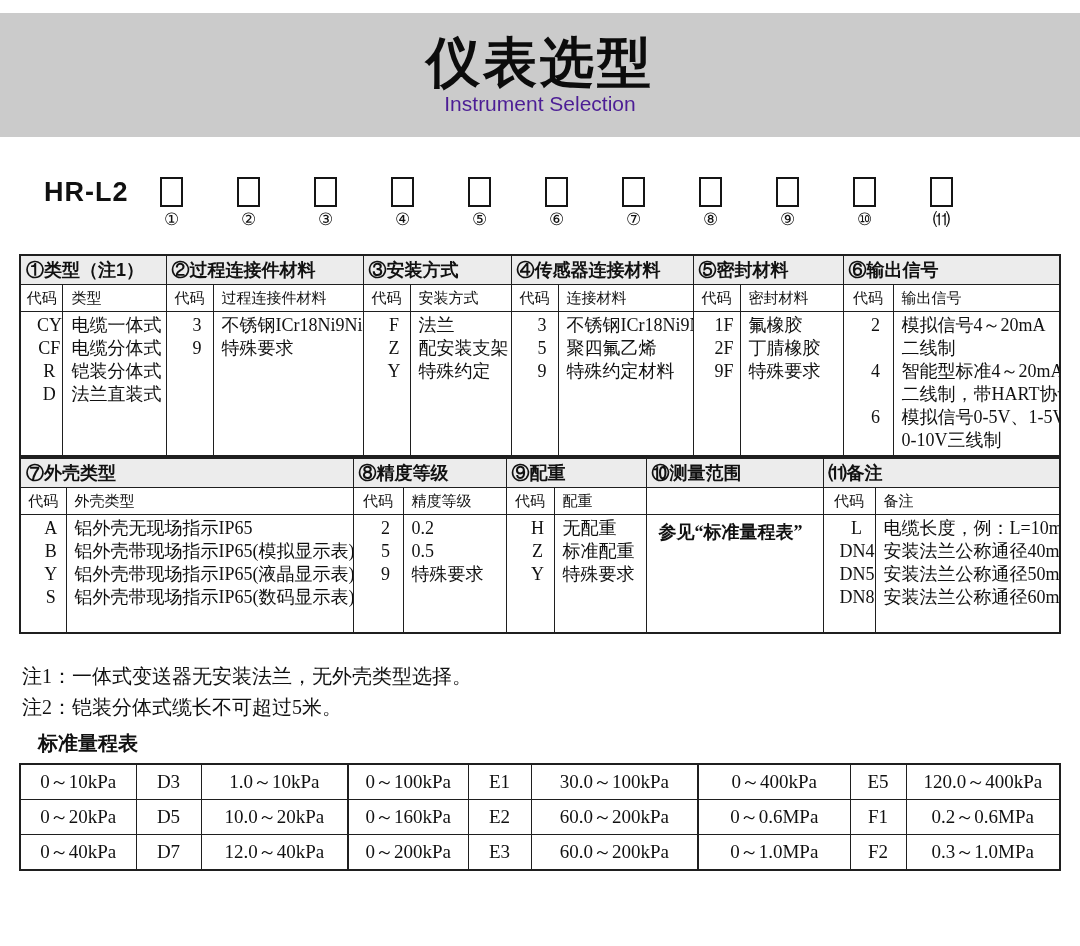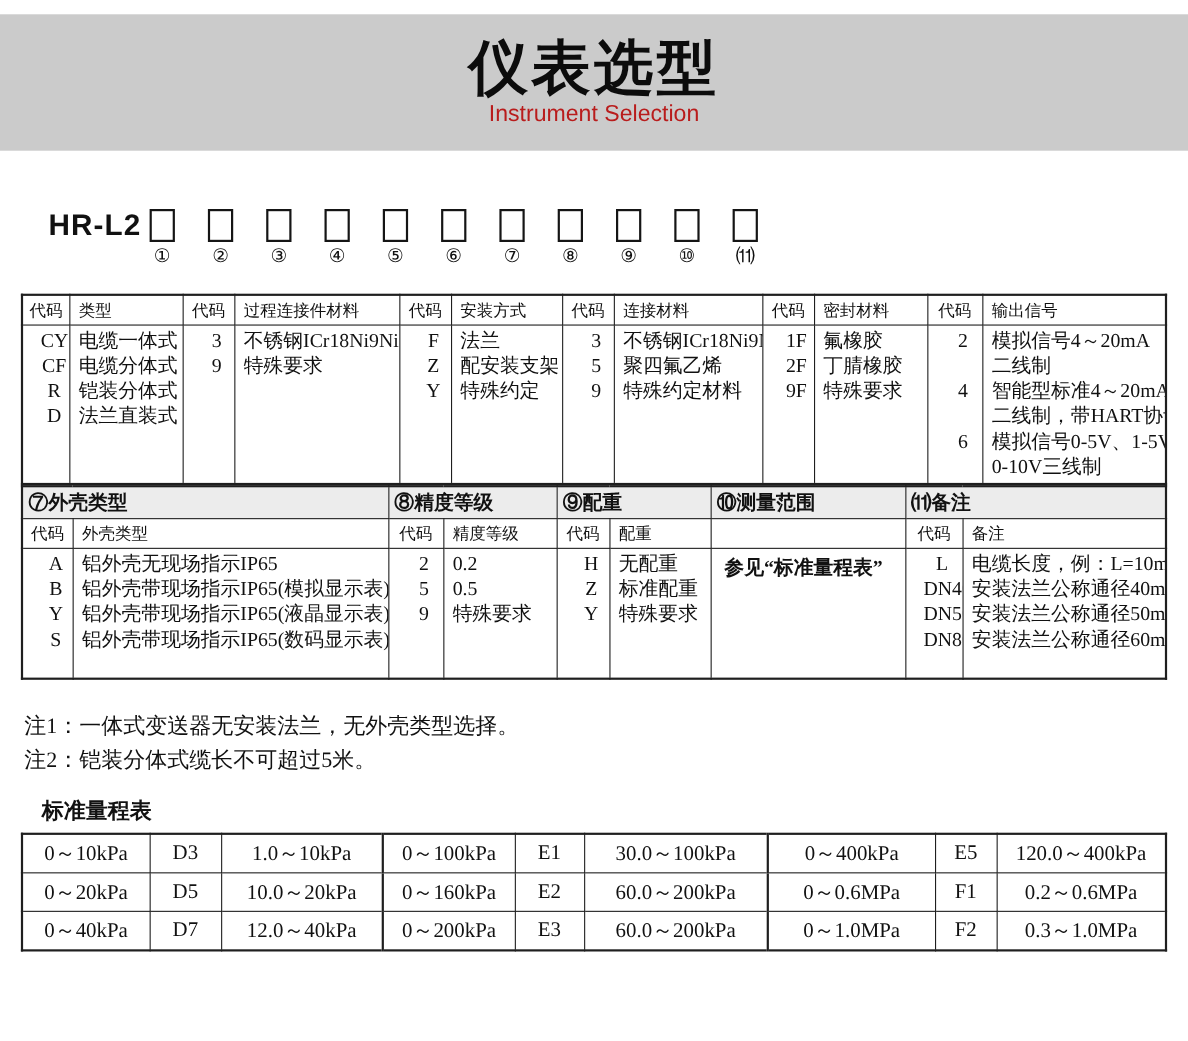--- a/index.html
+++ b/index.html
@@ -4,24 +4,24 @@
 <style>
   html,body { margin:0; padding:0; background:#fff; }
   body { width:1080px; height:946px; font-family:"Liberation Serif", serif; color:#111; position:relative; }
 
   
   .banner { margin-top:13px; height:124px; background:#cbcbcb;
             display:flex; flex-direction:column; align-items:center; justify-content:center; }
   .banner .title { font-family:"Liberation Sans", sans-serif; font-weight:bold;
                    font-size:54px; line-height:1.05; letter-spacing:3px; color:#0c0c0c; }
   .banner .subtitle { font-family:"Liberation Sans", sans-serif; font-size:21px;
-                      color:#b91c1c; margin-top:2px; }
-
-  
-  .model-row { margin:53px 0 0 44px; display:flex; align-items:flex-start; }
+                      color:#4c1d95; margin-top:2px; }
+
+  
+  .model-row { margin:40px 0 0 44px; display:flex; align-items:flex-start;gap:24px; }
   .model-prefix { font-family:"Liberation Sans", sans-serif; font-weight:bold;
                   font-size:27px; line-height:31px; letter-spacing:1px; margin-right:8px; }
   .pos { display:flex; flex-direction:column; align-items:center; width:22px; margin-right:31px; }
   .pos .box { width:19px; height:26px; border:2px solid #151515; background:#fff; }
   .pos .num { margin-top:3px; font-size:17px; line-height:20px; white-space:nowrap; }
 
   
   table.sel { border-collapse:collapse; table-layout:fixed; width:1040px; margin:0 auto; }
   table.sel.first { margin-top:24px; }
   table.sel th, table.sel td { border:1px solid #1f1f1f; overflow:hidden; }
@@ -38,21 +38,21 @@
   td.body.val { text-align:left; padding-left:8px; }
   .ln { height:23px; line-height:23px; font-size:18px; white-space:nowrap; }
   .b1 td.body { height:140px; }
   .b2 td.body { height:112px; }
   td.range-note { vertical-align:top; padding:5px 4px 0 12px; font-size:18px;font-weight:bold; }
 
   
   .notes { margin:27px 0 0 22px; font-size:20px; line-height:31px; }
 
   
-  .range-title { margin:17px 0 6px 38px; font-family:"Liberation Sans", sans-serif;
+  .range-title { margin:7px 0 6px 38px; font-family:"Liberation Sans", sans-serif;
                  font-weight:bold; font-size:20px; }
   table.range { border-collapse:collapse; table-layout:fixed; width:1040px; margin:0 auto;
                 border:2px solid #1f1f1f; }
   table.range th, table.range td { border:1px solid #1f1f1f; text-align:center; }
   table.range th { background:#ececec; font-weight:normal; font-size:19px;
                    letter-spacing:5px; height:33px; border-bottom-width:2px; }
   table.range td { font-size:19px; height:32px; }
   table.range .gl { border-left-width:2px; }
 </style>
 </head>
@@ -120,20 +120,28 @@
     <col style="width:47px">
       <col style="width:101px">
     <col style="width:47px">
       <col style="width:135px">
     <col style="width:47px">
       <col style="width:103px">
     <col style="width:50px">
       <col style="width:167px">
   </colgroup>
   <tbody>
+      <tr>
+    <th class="band" colspan="2">①类型（注1）</th>
+    <th class="band" colspan="2">②过程连接件材料</th>
+    <th class="band" colspan="2">③安装方式</th>
+    <th class="band" colspan="2">④传感器连接材料</th>
+    <th class="band" colspan="2">⑤密封材料</th>
+    <th class="band" colspan="2">⑥输出信号</th>
+  </tr>
   <tr>
     <td class="sub code">代码</td>
     <td class="sub val">类型</td>
     <td class="sub code bl2">代码</td>
     <td class="sub val">过程连接件材料</td>
     <td class="sub code bl2">代码</td>
     <td class="sub val">安装方式</td>
     <td class="sub code bl2">代码</td>
     <td class="sub val">连接材料</td>
     <td class="sub code bl2">代码</td>

